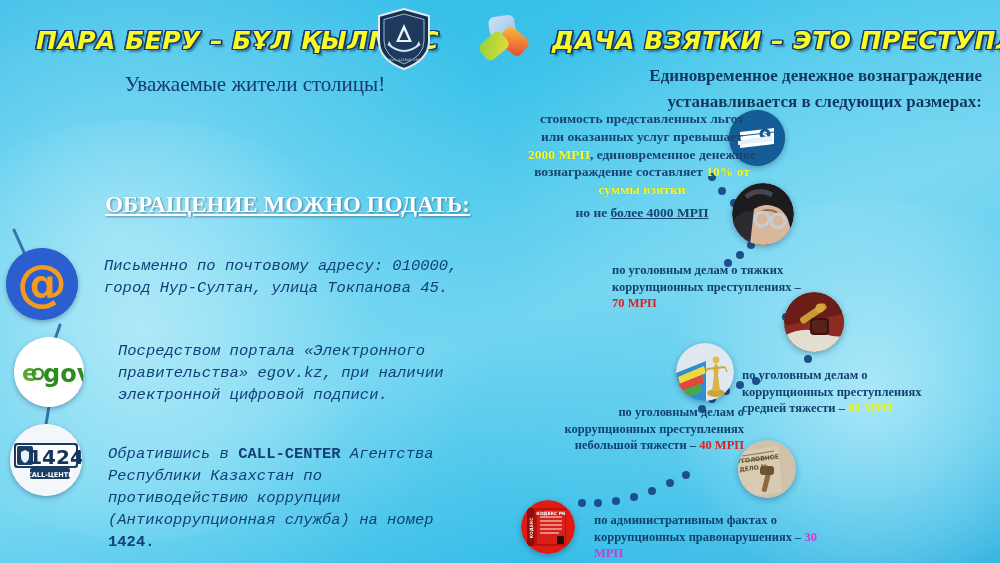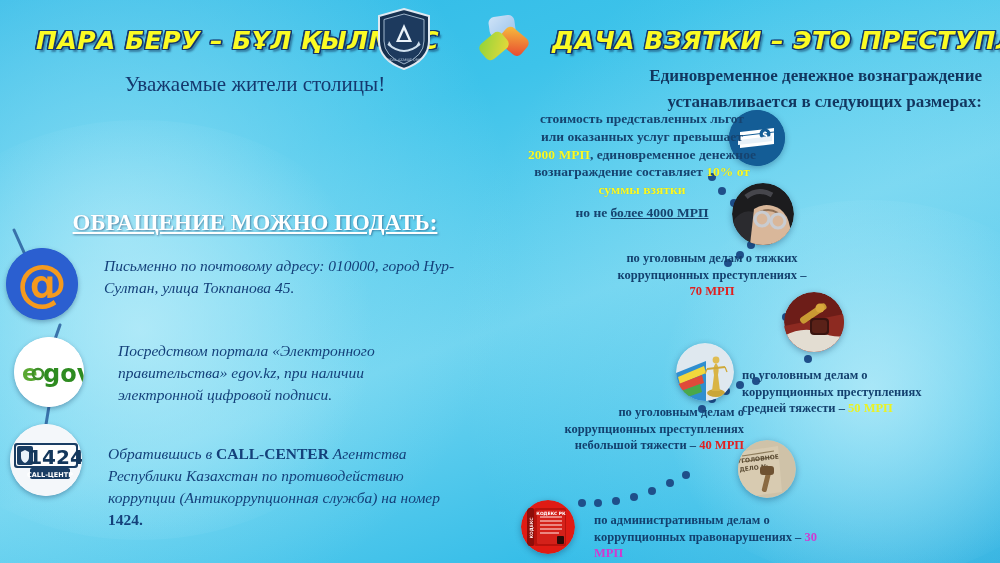--- a/index.html
+++ b/index.html
@@ -46,39 +46,39 @@
     position:absolute;left:40px;top:72px;width:430px;text-align:center;
     font-family:"Liberation Serif",serif;font-weight:normal;font-size:21px;
     color:#15386e;
   }
   .l-para{
     position:absolute;left:28px;top:106px;width:450px;
     font-family:"Liberation Serif",serif;font-style:italic;font-size:14.5px;
     line-height:1.55;color:#14407a;text-align:justify;text-indent:26px;
   }
   .l-sub{
-    position:absolute;left:40px;top:210px;width:430px;text-align:center;
+    position:absolute;left:40px;top:192px;width:430px;text-align:right;
     font-family:"Liberation Serif",serif;font-weight:bold;font-size:23px;
     color:#ffffff;text-decoration:underline;
     text-shadow:1px 1px 2px rgba(12,45,90,.5);
   }
 
   .connector{position:absolute;left:0;top:225px;width:200px;height:330px;}
 
   .bub{position:absolute;border-radius:50%;overflow:hidden;}
   #bub-at{left:6px;top:248px;width:72px;height:72px;background:#2b5fd0;
           box-shadow:0 2px 5px rgba(8,40,80,.35);}
   #bub-egov{left:14px;top:337px;width:70px;height:70px;background:#ffffff;
           box-shadow:0 2px 5px rgba(8,40,80,.35);}
   #bub-1424{left:10px;top:424px;width:72px;height:72px;background:#f4f7fa;
           box-shadow:0 2px 5px rgba(8,40,80,.35);}
 
   .l-item{
     position:absolute;
-    font-family:Liberation Serif, serif;font-style:italic;font-size:15.5px;
+    font-family:Liberation Mono, monospace;font-style:italic;font-size:15.5px;
     line-height:1.42;color:#14407a;
   }
   #item-1{left:104px;top:255px;width:370px;}
   #item-2{left:118px;top:340px;width:330px;}
   #item-3{left:108px;top:443px;width:350px;}
   .l-item b{font-style:normal;font-weight:bold;}
 
   
   .r-intro{
     position:absolute;left:530px;top:63px;width:452px;text-align:right;
@@ -87,21 +87,21 @@
   }
   .r-block{
     position:absolute;
     font-family:"Liberation Serif",serif;font-weight:bold;
     color:#13406e;line-height:1.32;
   }
   #blk-0{left:528px;top:110px;width:228px;text-align:center;font-size:13.5px;color:#16436f;}
   #blk-0 .hl-y{color:#fbfb24;text-shadow:0 0 1px rgba(20,60,100,.35);}
   #blk-0 .hl-u{text-decoration:underline;}
   #blk-1{left:786px;top:190px;width:200px;font-size:12.5px;}
-  #blk-2{left:612px;top:250px;width:200px;text-align:center;font-size:12.5px;}
+  #blk-2{left:612px;top:262px;width:200px;font-size:12.5px;}
   #blk-3{left:742px;top:367px;width:200px;font-size:12.5px;}
   #blk-4{left:548px;top:404px;width:196px;text-align:right;font-size:12.5px;}
   #blk-5{left:594px;top:512px;width:240px;font-size:12.5px;}
 
   .v-purple{color:#b33ad6;}
   .v-red{color:#e02020;}
   .v-yellow{color:#eaf224;}
   .v-magenta{color:#d03ad0;}
 
   .pic{position:absolute;border-radius:50%;overflow:hidden;
@@ -283,21 +283,21 @@
       <path d="M0 42 L26 32 L28 40 L0 50 Z" fill="#e04a3a"></path>
       <path d="M0 50 L24 41 L26 49 L0 58 Z" fill="#4aa84a"></path>
       <ellipse cx="40" cy="50" rx="9" ry="4" fill="#caa638"></ellipse>
       <path d="M40 20 Q44 24 42 32 L44 48 L36 48 L38 32 Q36 24 40 20 Z" fill="#d9b445"></path>
       <circle cx="40" cy="17" r="3.4" fill="#e0bd52"></circle>
       <path d="M31 26 L49 24" stroke="#cfa93a" stroke-width="1.8"></path>
       <path d="M31 26 L29 31 M49 24 L51 29" stroke="#cfa93a" stroke-width="1.3"></path>
     </svg>
   </div>
   <div class="r-block" id="blk-3">
-    <span>по уголовным делам о коррупционных преступлениях средней тяжести – </span><span class="v-yellow">50 МРП</span>
+    <span>по уголовным делам о коррупционных преступлениях средней тяжести – </span><span class="v-yellow">80 МРП</span>
   </div>
 
   <div class="pic" id="pic-folder">
     <svg viewBox="0 0 58 58" width="58" height="58">
       <circle cx="29" cy="29" r="29" fill="#cfc2a8"></circle>
       <path d="M0 12 L40 6 L44 52 L0 58 Z" fill="#d8cbb1"></path>
       <path d="M4 16 L36 11" stroke="#8d7c5c" stroke-width="1.2"></path>
       <path d="M4 22 L34 17" stroke="#8d7c5c" stroke-width="1.2"></path>
       <text x="20" y="21" font-family="DejaVu Sans, sans-serif" font-size="6" font-weight="bold" fill="#5b4c34" text-anchor="middle" transform="rotate(-7 20 21)">УГОЛОВНОЕ</text>
       <text x="16" y="30" font-family="DejaVu Sans, sans-serif" font-size="6" font-weight="bold" fill="#5b4c34" text-anchor="middle" transform="rotate(-7 16 30)">ДЕЛО №</text>
@@ -321,16 +321,16 @@
         <path d="M19 29 H41"></path>
           <path d="M19 33 H38"></path>
       </g>
       <text x="30" y="15" font-family="DejaVu Sans, sans-serif" font-size="4.4" font-weight="bold" fill="#ffffff" text-anchor="middle">КОДЕКС РК</text>
       <rect x="6" y="8" width="7" height="38" rx="1.5" fill="#8d0d09"></rect>
       <text x="9.5" y="30" font-family="DejaVu Sans, sans-serif" font-size="4.4" font-weight="bold" fill="#ffe9e8" text-anchor="middle" transform="rotate(-90 9.5 28)">КОДЕКС</text>
       <rect x="36" y="36" width="7" height="8" rx="1" fill="#2a0b08"></rect>
     </svg>
   </div>
   <div class="r-block" id="blk-5">
-    <span>по административным делам о коррупционных правонарушениях – </span><span class="v-magenta">30 МРП</span>
+    <span>по административным фактах о коррупционных правонарушениях – </span><span class="v-magenta">30 МРП</span>
   </div>
 
 </div>
 
 </body></html>

